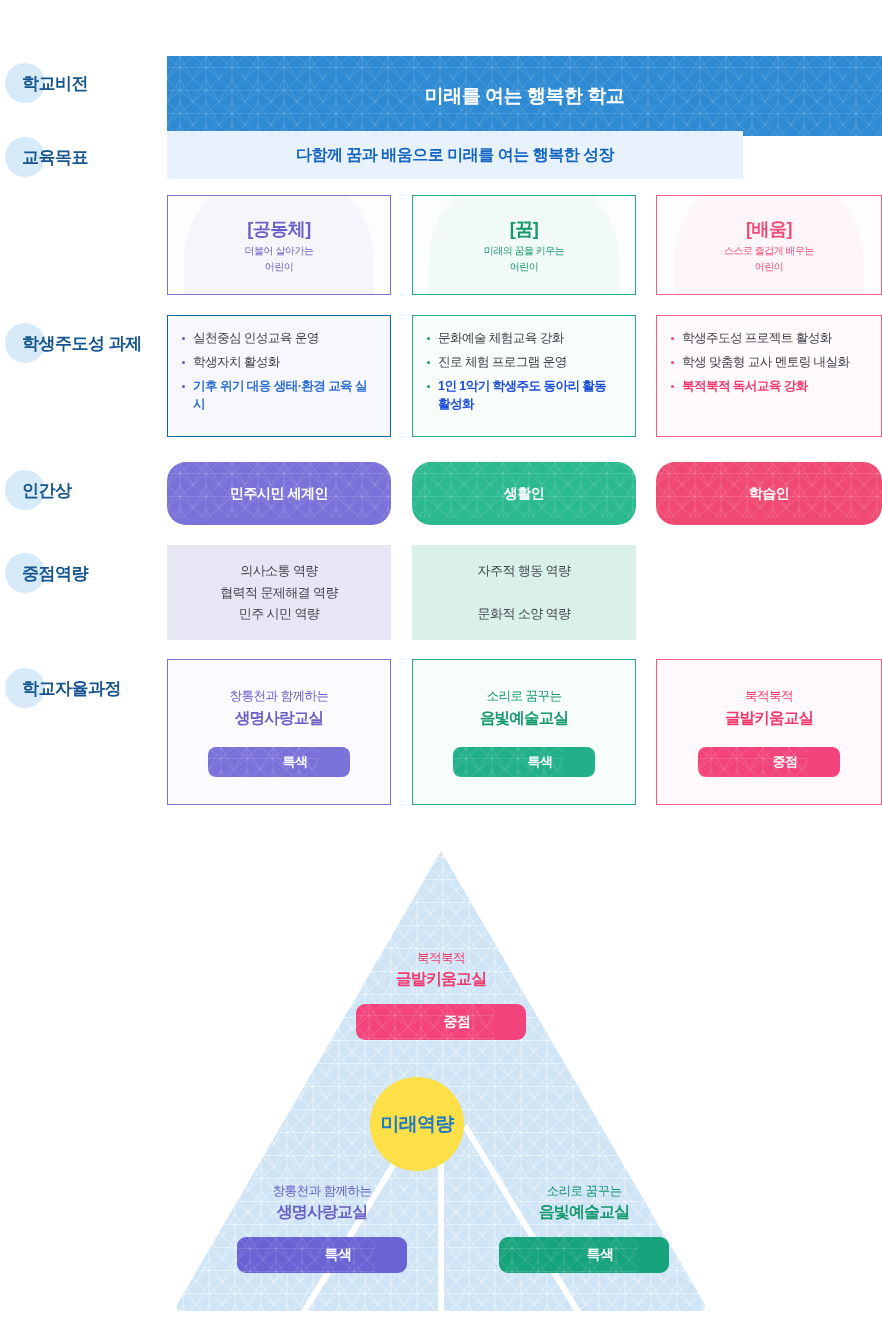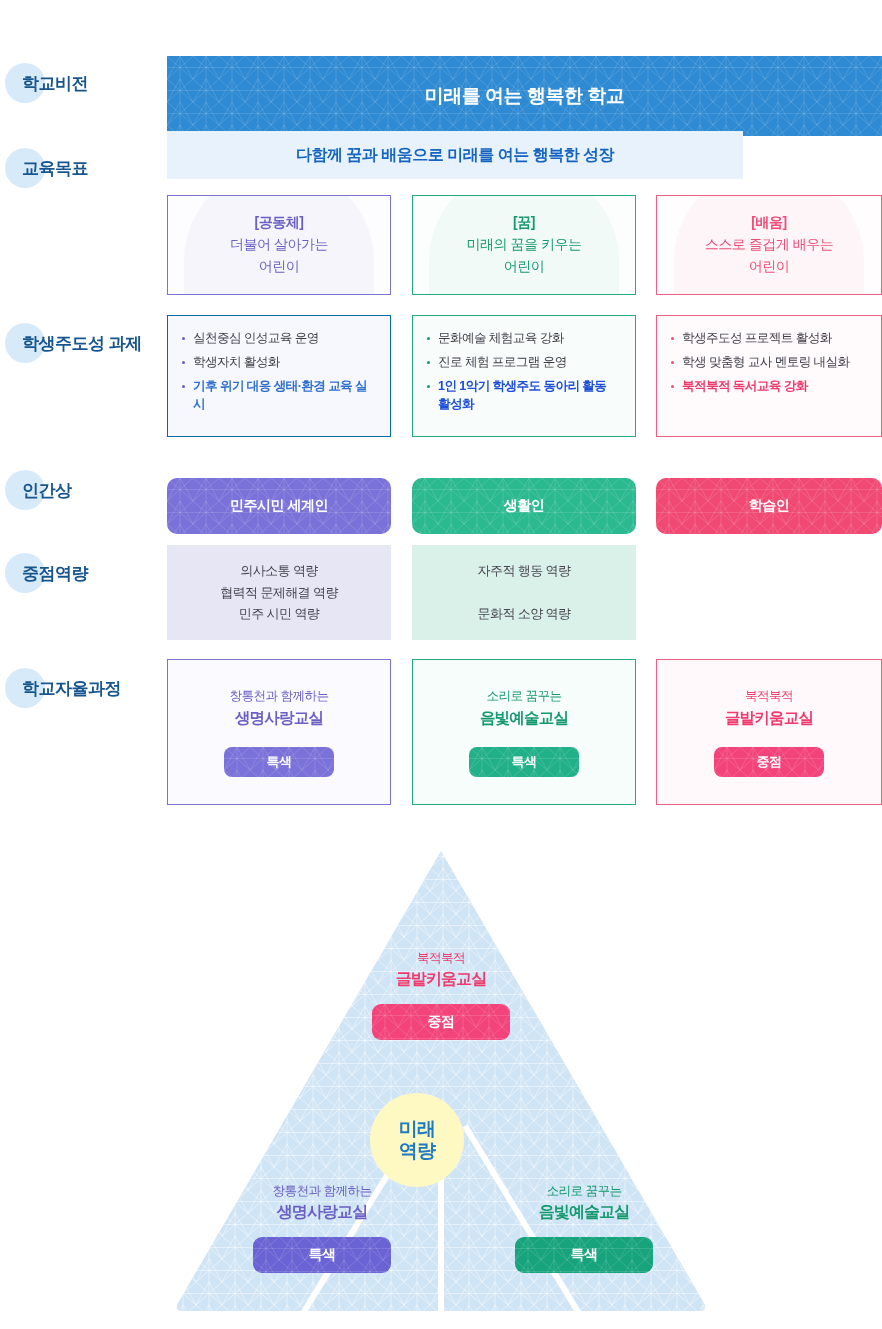--- a/index.html
+++ b/index.html
@@ -52,22 +52,22 @@
   
   .catbox{position:absolute;top:195px;height:100px;background:#fdfdff;
           border:1px solid #7b71cf;box-sizing:border-box;overflow:hidden;}
   .catbox .arch{
     position:absolute;left:50%;transform:translateX(-50%);
     bottom:-22px;width:190px;height:150px;border-radius:95px 95px 0 0;
     background:rgba(123,113,207,0.055);
   }
   .catbox .inner{position:relative;z-index:2;height:100%;display:flex;flex-direction:column;
                  align-items:center;justify-content:center;gap:3px;}
-  .catbox .tag{font-size:14px;font-weight:bold;letter-spacing:-0.5px;}
-  .catbox .desc{font-size:14px;line-height:1.35;letter-spacing:-0.5px;}
+  .catbox .tag{font-size:18px;font-weight:bold;letter-spacing:-0.5px;}
+  .catbox .desc{font-size:10px;line-height:1.35;letter-spacing:-0.5px;}
   .cat-purple .tag,.cat-purple .desc{color:#6a5fc4;}
   .cat-green{border-color:#24ab80;background:#fcfefd;}
   .cat-green .arch{background:rgba(36,171,128,0.05);}
   .cat-green .tag,.cat-green .desc{color:#17996f;}
   .cat-pink{border-color:#ef5f85;background:#fffdfe;}
   .cat-pink .arch{background:rgba(239,95,133,0.05);}
   .cat-pink .tag,.cat-pink .desc{color:#ef4d78;}
 
   
   .taskbox{position:absolute;top:315px;height:122px;box-sizing:border-box;
@@ -79,21 +79,21 @@
               color:#3c3c46;letter-spacing:-0.6px;margin-bottom:6px;}
   .taskbox li:before{content:"";position:absolute;left:0;top:7px;width:3px;height:3px;
                      border-radius:50%;background:#6a5fc4;}
   .taskbox.green li:before{background:#17996f;}
   .taskbox.pink li:before{background:#ef4d78;}
   .taskbox li.hl{font-weight:bold;color:#2f6fd0;}
   .taskbox.green li.hl{color:#1d4ed8;}
   .taskbox.pink li.hl{color:#f0396c;}
 
   
-  .persona{position:absolute;top:478px;height:56px;border-radius:10px;overflow:hidden;}
+  .persona{position:absolute;top:462px;height:63px;border-radius:19px;overflow:hidden;}
   .persona .label{position:relative;z-index:2;width:100%;height:100%;display:flex;
                   align-items:center;justify-content:center;color:#fff;font-size:14px;
                   font-weight:bold;letter-spacing:-0.5px;}
   .p-purple{background:#7a72d8;}
   .p-green{background:#2bb98f;}
   .p-pink{background:#f04a73;}
 
   
   .comp{position:absolute;top:545px;height:95px;display:flex;flex-direction:column;
         align-items:center;justify-content:center;gap:4px;}
@@ -106,21 +106,21 @@
   .course{position:absolute;top:659px;height:146px;box-sizing:border-box;
           border:1px solid #7b71cf;background:#fafaff;
           display:flex;flex-direction:column;align-items:center;justify-content:center;gap:2px;}
   .course.green{border-color:#24ab80;background:#f6fdfa;}
   .course.pink{border-color:#ef5f85;background:#fff9fb;}
   .course .sub{font-size:12.6px;color:#6a5fc4;letter-spacing:-0.6px;}
   .course .main{font-size:15.5px;font-weight:bold;color:#6a5fc4;letter-spacing:-0.8px;margin-top:1px;}
   .course.green .sub,.course.green .main{color:#17996f;}
   .course.pink .sub,.course.pink .main{color:#f0396c;}
   .pill{position:relative;margin-top:16px;width:110px;height:30px;border-radius:8px;
-        overflow:hidden;background:#7a72d8;}
+        overflow:hidden;background:#7a72d8;padding-left:32px;}
   .pill .plabel{position:relative;z-index:2;width:100%;height:100%;display:flex;
                 align-items:center;justify-content:center;color:#fff;font-size:13px;
                 font-weight:bold;letter-spacing:-0.5px;}
   .pill.green{background:#22b088;}
   .pill.pink{background:#f2447a;}
 
   
   .tri-wrap{position:absolute;left:170px;top:845px;width:542px;height:470px;}
   .tri-wrap svg{position:absolute;left:0;top:0;}
   .tri-item{position:absolute;display:flex;flex-direction:column;align-items:center;}
@@ -128,22 +128,22 @@
   .tri-item .main{font-size:16px;font-weight:bold;letter-spacing:-0.9px;margin-top:2px;}
   .tri-top{left:171px;top:105px;width:200px;}
   .tri-top .sub,.tri-top .main{color:#f0396c;}
   .tri-left{left:52px;top:338px;width:200px;}
   .tri-left .sub,.tri-left .main{color:#6a5fc4;}
   .tri-right{left:314px;top:338px;width:200px;}
   .tri-right .sub,.tri-right .main{color:#17996f;}
   .tri-item .pill{margin-top:14px;width:138px;height:36px;border-radius:9px;}
   .tri-item .pill .plabel{font-size:14px;}
   .center-circle{
-    position:absolute;left:200px;top:248px;width:94px;height:94px;border-radius:50%;
-    background:#fef9c3;display:flex;flex-direction:column;align-items:center;justify-content:center;
+    position:absolute;left:200px;top:232px;width:94px;height:94px;border-radius:50%;
+    background:#fde047;display:flex;flex-direction:row;align-items:center;justify-content:center;
     z-index:5;
   }
   .center-circle span{font-size:19px;font-weight:bold;color:#1f7ac4;letter-spacing:-0.8px;line-height:1.18;}
 </style>
 </head>
 <body>
 
 <div class="stage">
 
   <svg width="0" height="0" style="position:absolute">
@@ -154,21 +154,21 @@
       <pattern id="lat-blue" width="26" height="23" patternUnits="userSpaceOnUse">
         <path d="M0 23 L13 0 L26 23 M13 0 L13 23 M0 11.5 L26 11.5 M0 0 L26 23 M26 0 L0 23" stroke="rgba(255,255,255,0.45)" stroke-width="1" fill="none"></path>
       </pattern>
     </defs>
   </svg>
 
   <div class="row-label" style="top:63px">
     <div class="dot"></div>
     <div class="txt">학교비전</div>
   </div>
-  <div class="row-label" style="top:148px">
+  <div class="row-label" style="top:137px">
     <div class="dot"></div>
     <div class="txt">교육목표</div>
   </div>
   <div class="row-label" style="top:323px">
     <div class="dot"></div>
     <div class="txt">학생주도성 과제</div>
   </div>
   <div class="row-label" style="top:470px">
     <div class="dot"></div>
     <div class="txt">인간상</div>

